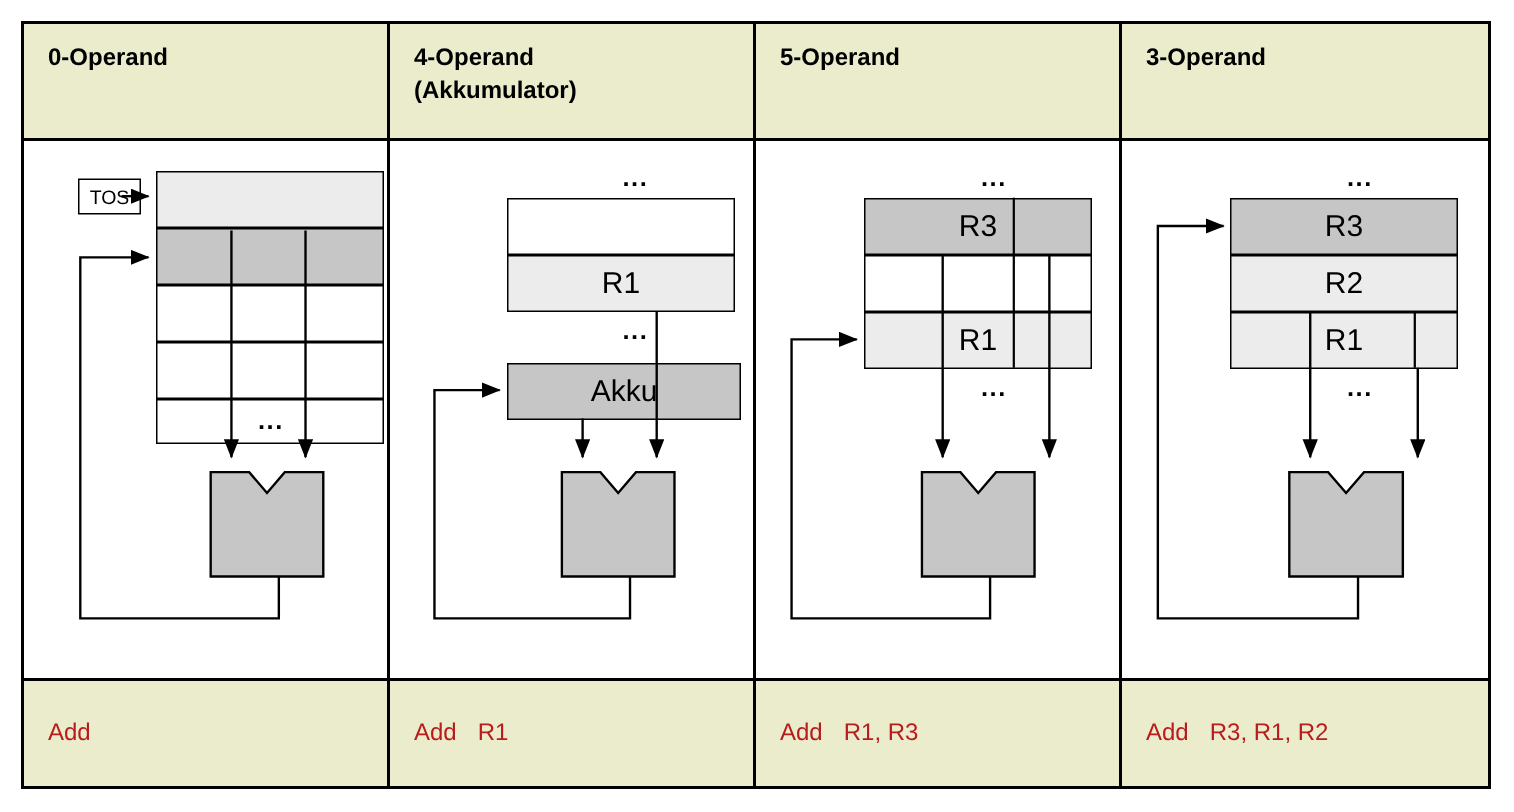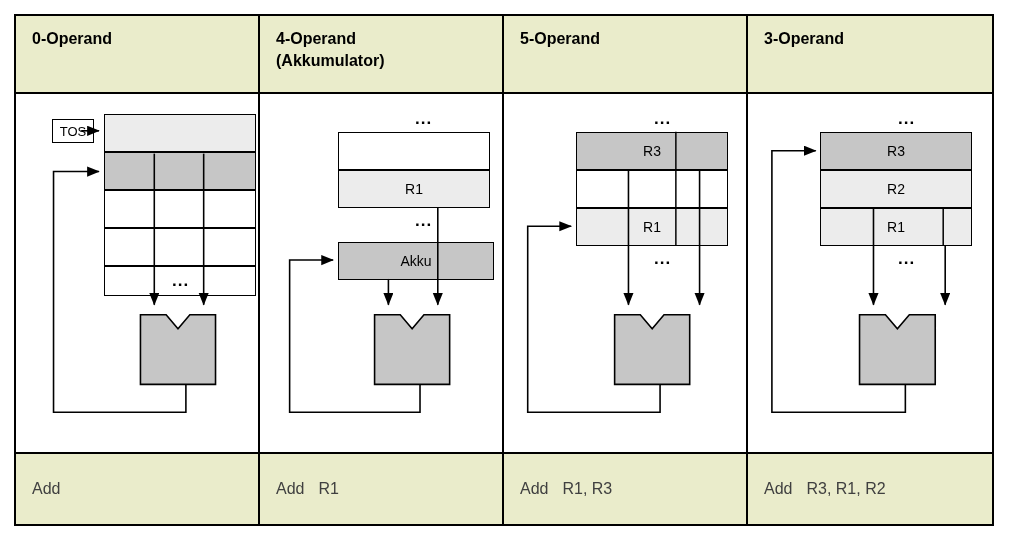--- a/index.html
+++ b/index.html
@@ -60,35 +60,35 @@
     font-weight: bold;
     font-size: 16px;
     color: #000000;
     line-height: 1.35;
   }
   .footer-cell {
     padding-left: 16px;
     display: flex;
     align-items: center;
     font-size: 16px;
-    color: #404040;
+    color: #b91c1c;
   }
   .footer-cell .op { display: inline-block; }
   .footer-cell .args { display: inline-block; margin-left: 14px; }
 
   
   .diag { position: absolute; inset: 0; }
   .box {
     position: absolute;
     box-sizing: border-box;
     border: 1.5px solid #000000;
     display: flex;
     align-items: center;
     justify-content: center;
-    font-size: 14px;
+    font-size: 20px;
     color: #000000;
   }
   .fill-white { background: #ffffff; }
   .fill-light { background: #ececec; }
   .fill-dark  { background: #c6c6c6; }
   .dots {
     position: absolute;
     font-size: 17px;
     font-weight: bold;
     color: #000000;

